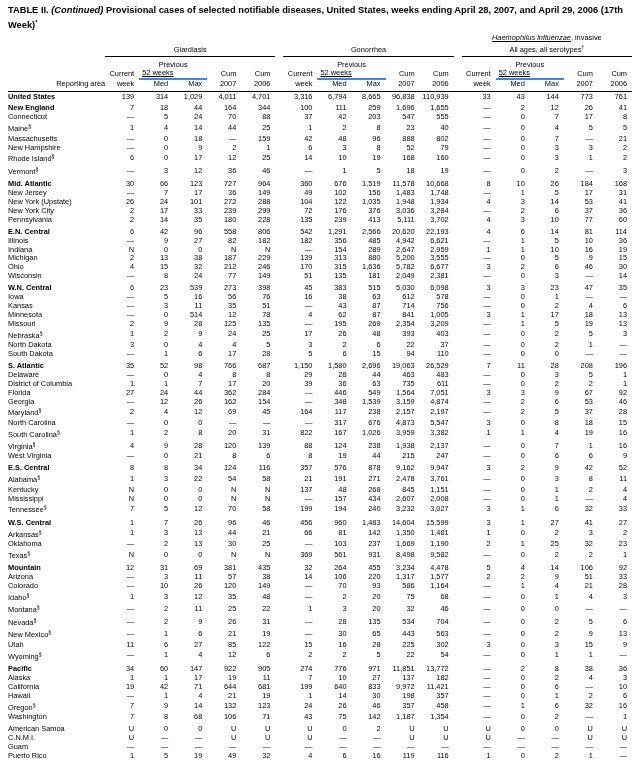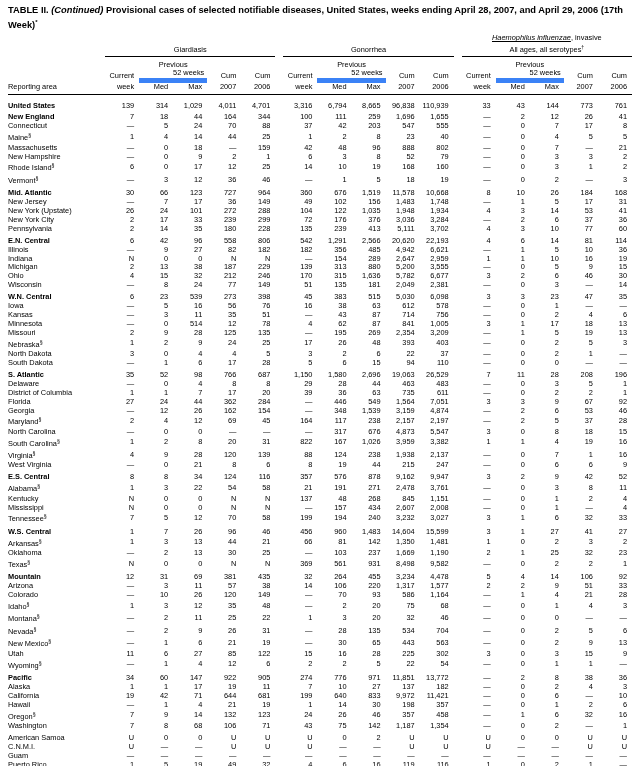--- a/index.html
+++ b/index.html
@@ -21,31 +21,31 @@
   col.csp   { width: 8px;  }
 
   thead th, thead td {
     font-weight: normal; font-size: 7.4px; line-height: 8.6px;
     padding: 0; vertical-align: bottom; white-space: nowrap;
   }
   th.grp { border-bottom: 1px solid #000; text-align: center; padding-bottom: 1px; }
   th.grp i { font-style: italic; text-decoration: underline; }
   th.grp sup { font-size: 5.2px; }
   th.prev { text-align: center; padding-top: 4px; }
-  th.w52  { text-align: right; border-bottom: 5px solid #3b82f6; padding: 0 3px; }
+  th.w52  { text-align: left; border-bottom: 2px solid #3b82f6; padding: 0 3px; text-decoration: underline; }
   th.ch   { text-align: right; padding-right: 5px; }
-  th.arealabel { text-align: left; }
+  th.arealabel { text-align: right; }
   thead tr.lastrow th, thead tr.lastrow td { border-bottom: 1.5px solid #000; padding-bottom: 2px; }
 
   tbody td { font-size: 7.4px; line-height: 8.9px; padding: 0; white-space: nowrap; }
   tbody td.val  { text-align: right; padding-right: 5px; }
   tbody td.area { text-align: left; overflow: hidden; }
   tbody tr.bold td.area { font-weight: bold; }
   tbody tr.gap td { padding-top: 3px; }
-  tbody tr:first-child td { padding-top: 7px; }
+  tbody tr:first-child td { padding-top: 1px; }
   tbody sup, .footnotes sup { font-size: 5.2px; }
 </style>
 </head>
 <body>
 
 <div class="page">
 
   <div class="title"><span>TABLE II. </span><i>(Continued)</i><span> Provisional cases of selected notifiable diseases, United States, weeks ending April 28, 2007, and April 29, 2006 (17th Week)</span><sup>*</sup></div>
 
   <table>

